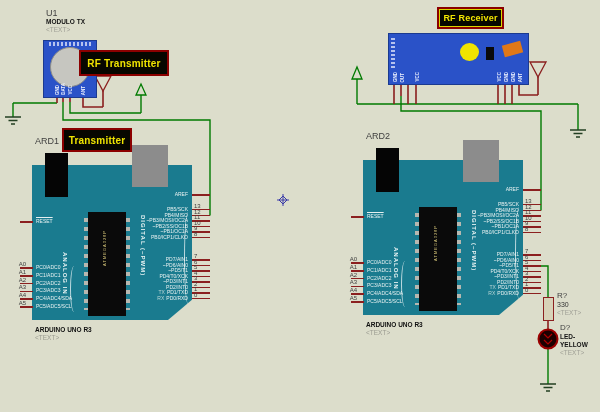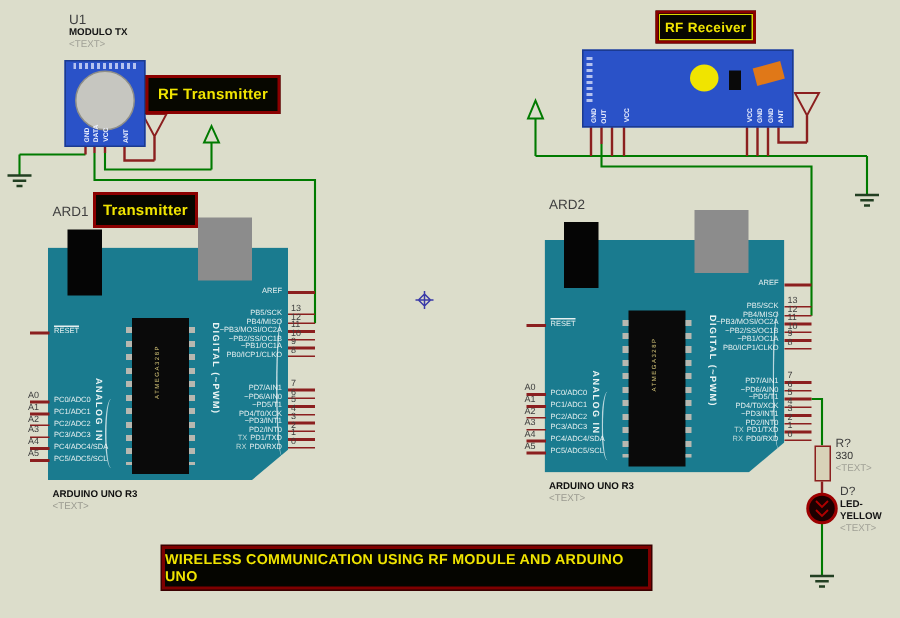--- a/index.html
+++ b/index.html
@@ -136,37 +136,36 @@
   <div class="vpin" style="left: 4px;">GND</div>
       <div class="vpin" style="left: 11px;">OUT</div>
       <div class="vpin" style="left: 18px;"></div>
       <div class="vpin" style="left: 26px;">VCC</div>
       <div class="vpin" style="left: 108px;">VCC</div>
       <div class="vpin" style="left: 115px;">GND</div>
       <div class="vpin" style="left: 122px;">GND</div>
       <div class="vpin" style="left: 129px;">ANT</div>
     </div>
 
-  <div class="tag" style="left:97px;top:50px;width:86px;height:22px;font-size:10px">RF Transmitter</div>
+  <div class="tag" style="left:79px;top:50px;width:86px;height:22px;font-size:10px">RF Transmitter</div>
   <div class="tag" style="left:62px;top:128px;width:66px;height:20px;font-size:10px">Transmitter</div>
   <div class="tag sel" style="left:437px;top:7px;width:63px;height:18px;font-size:9px">RF Receiver</div>
 
   <div class="resistor"></div>
   <div class="refgrp" style="left:557px;top:291px">
     <div class="ref" style="font-size:8px">R?</div>
     <div class="val" style="font-weight:normal;font-size:7px;color:#333">330</div>
     <div class="ph">&lt;TEXT&gt;</div>
   </div>
   <div class="refgrp" style="left:560px;top:323px">
     <div class="ref" style="font-size:8px">D?</div>
     <div class="val">LED-YELLOW</div>
     <div class="ph">&lt;TEXT&gt;</div>
   </div>
 
-  <div class="banner">WIRELESS COMMUNICATION USING RF MODULE AND ARDUINO UNO</div>
 
 <div class="ardc" style="left: 10px; top: 130px;">
       <div class="ard-ref" style="left: 25px; top: 6px;">ARD1</div>
       <div class="board"></div>
       <div class="usb"></div>
       <div class="jack"></div>
       <div class="chip">
         <div class="chiplab">ATMEGA328P</div>
       </div>
       <div class="plab" style="top: 62px;">AREF</div>

